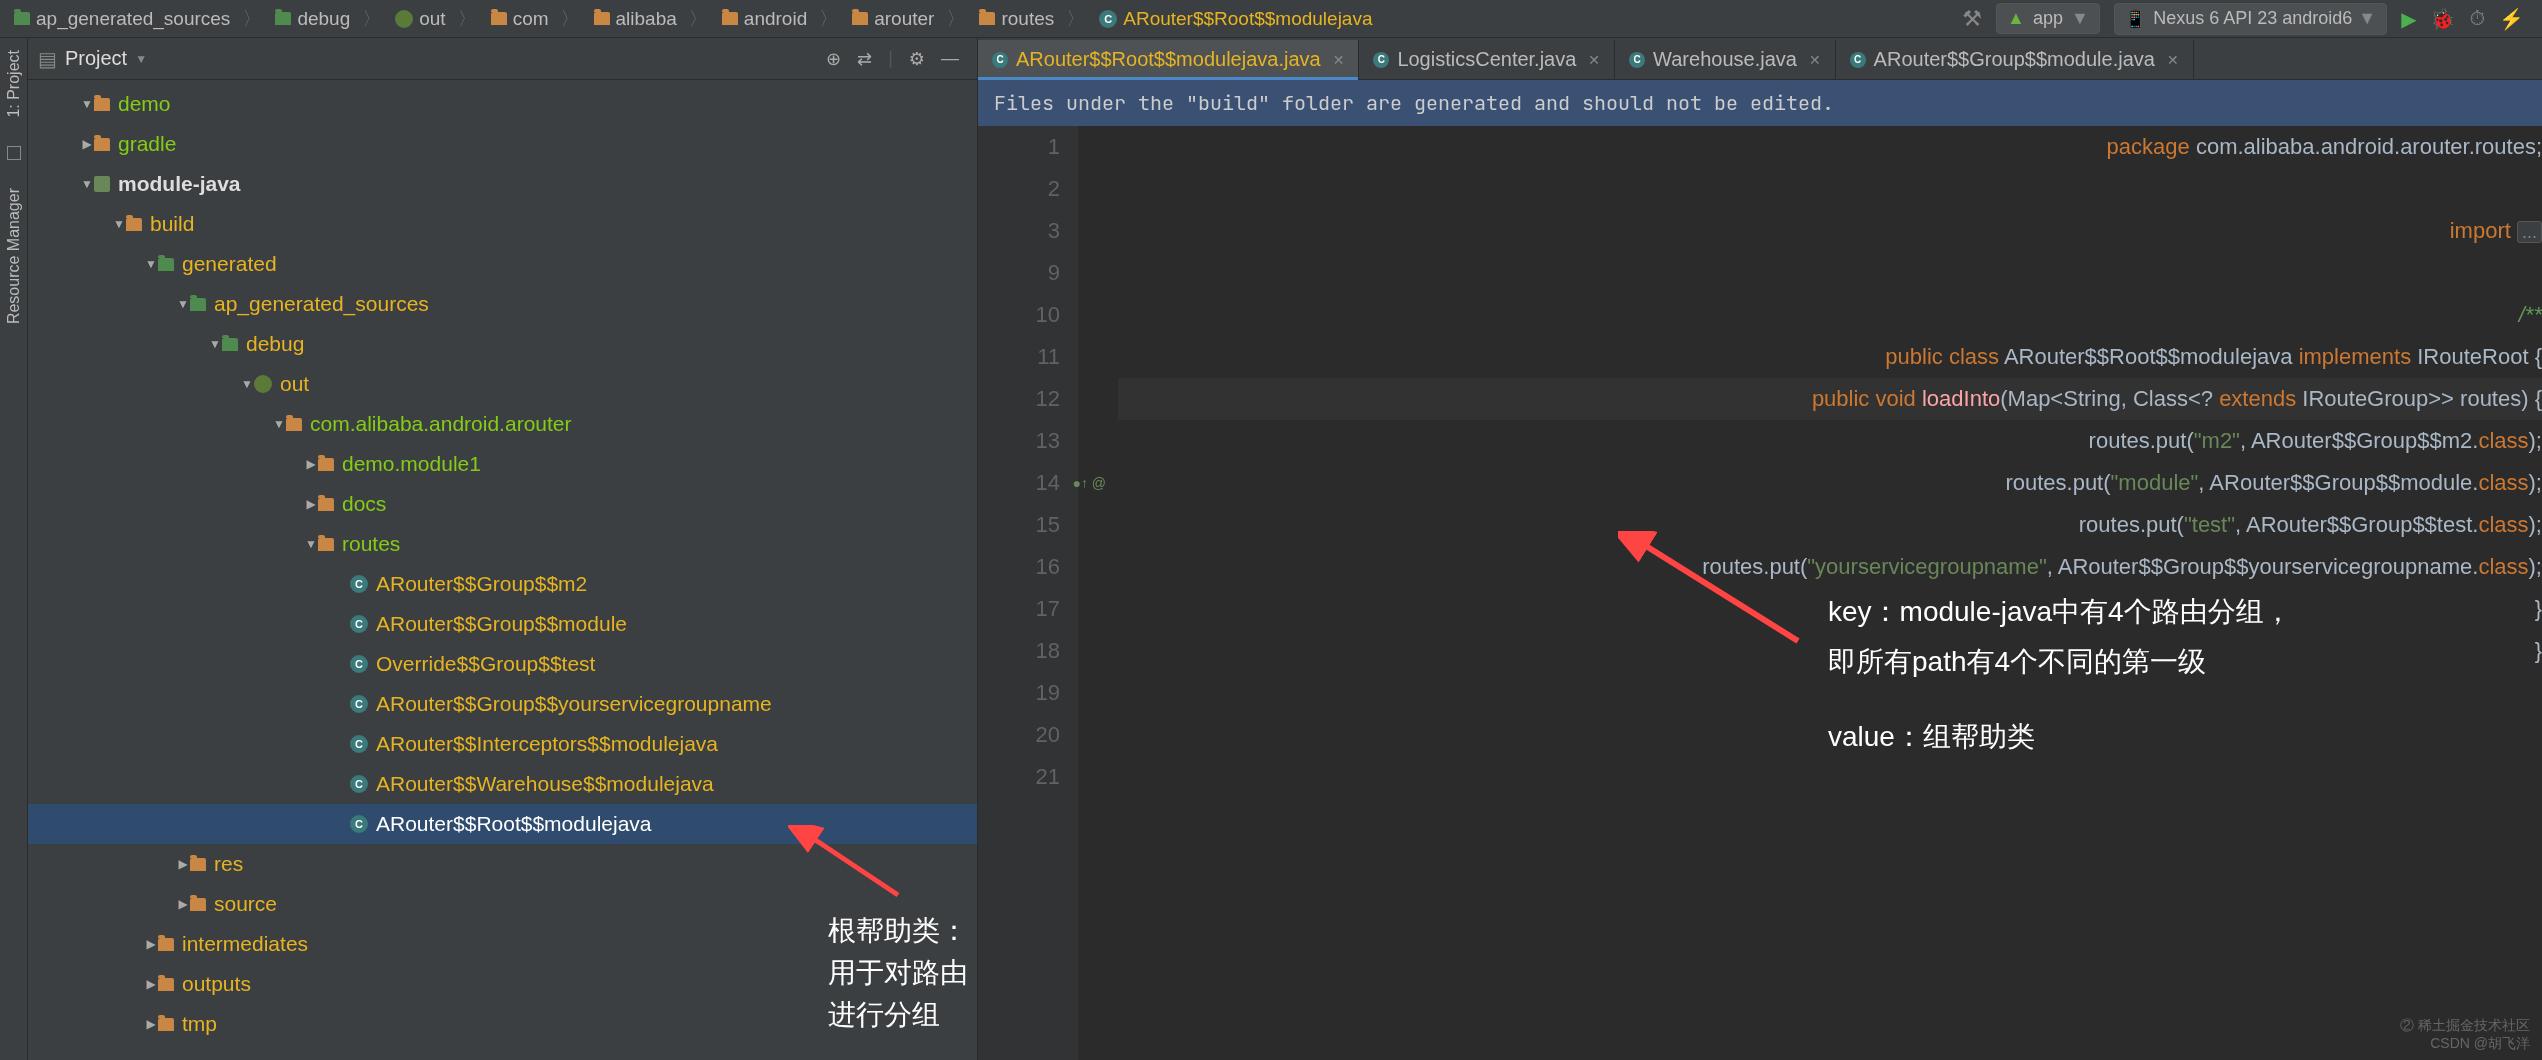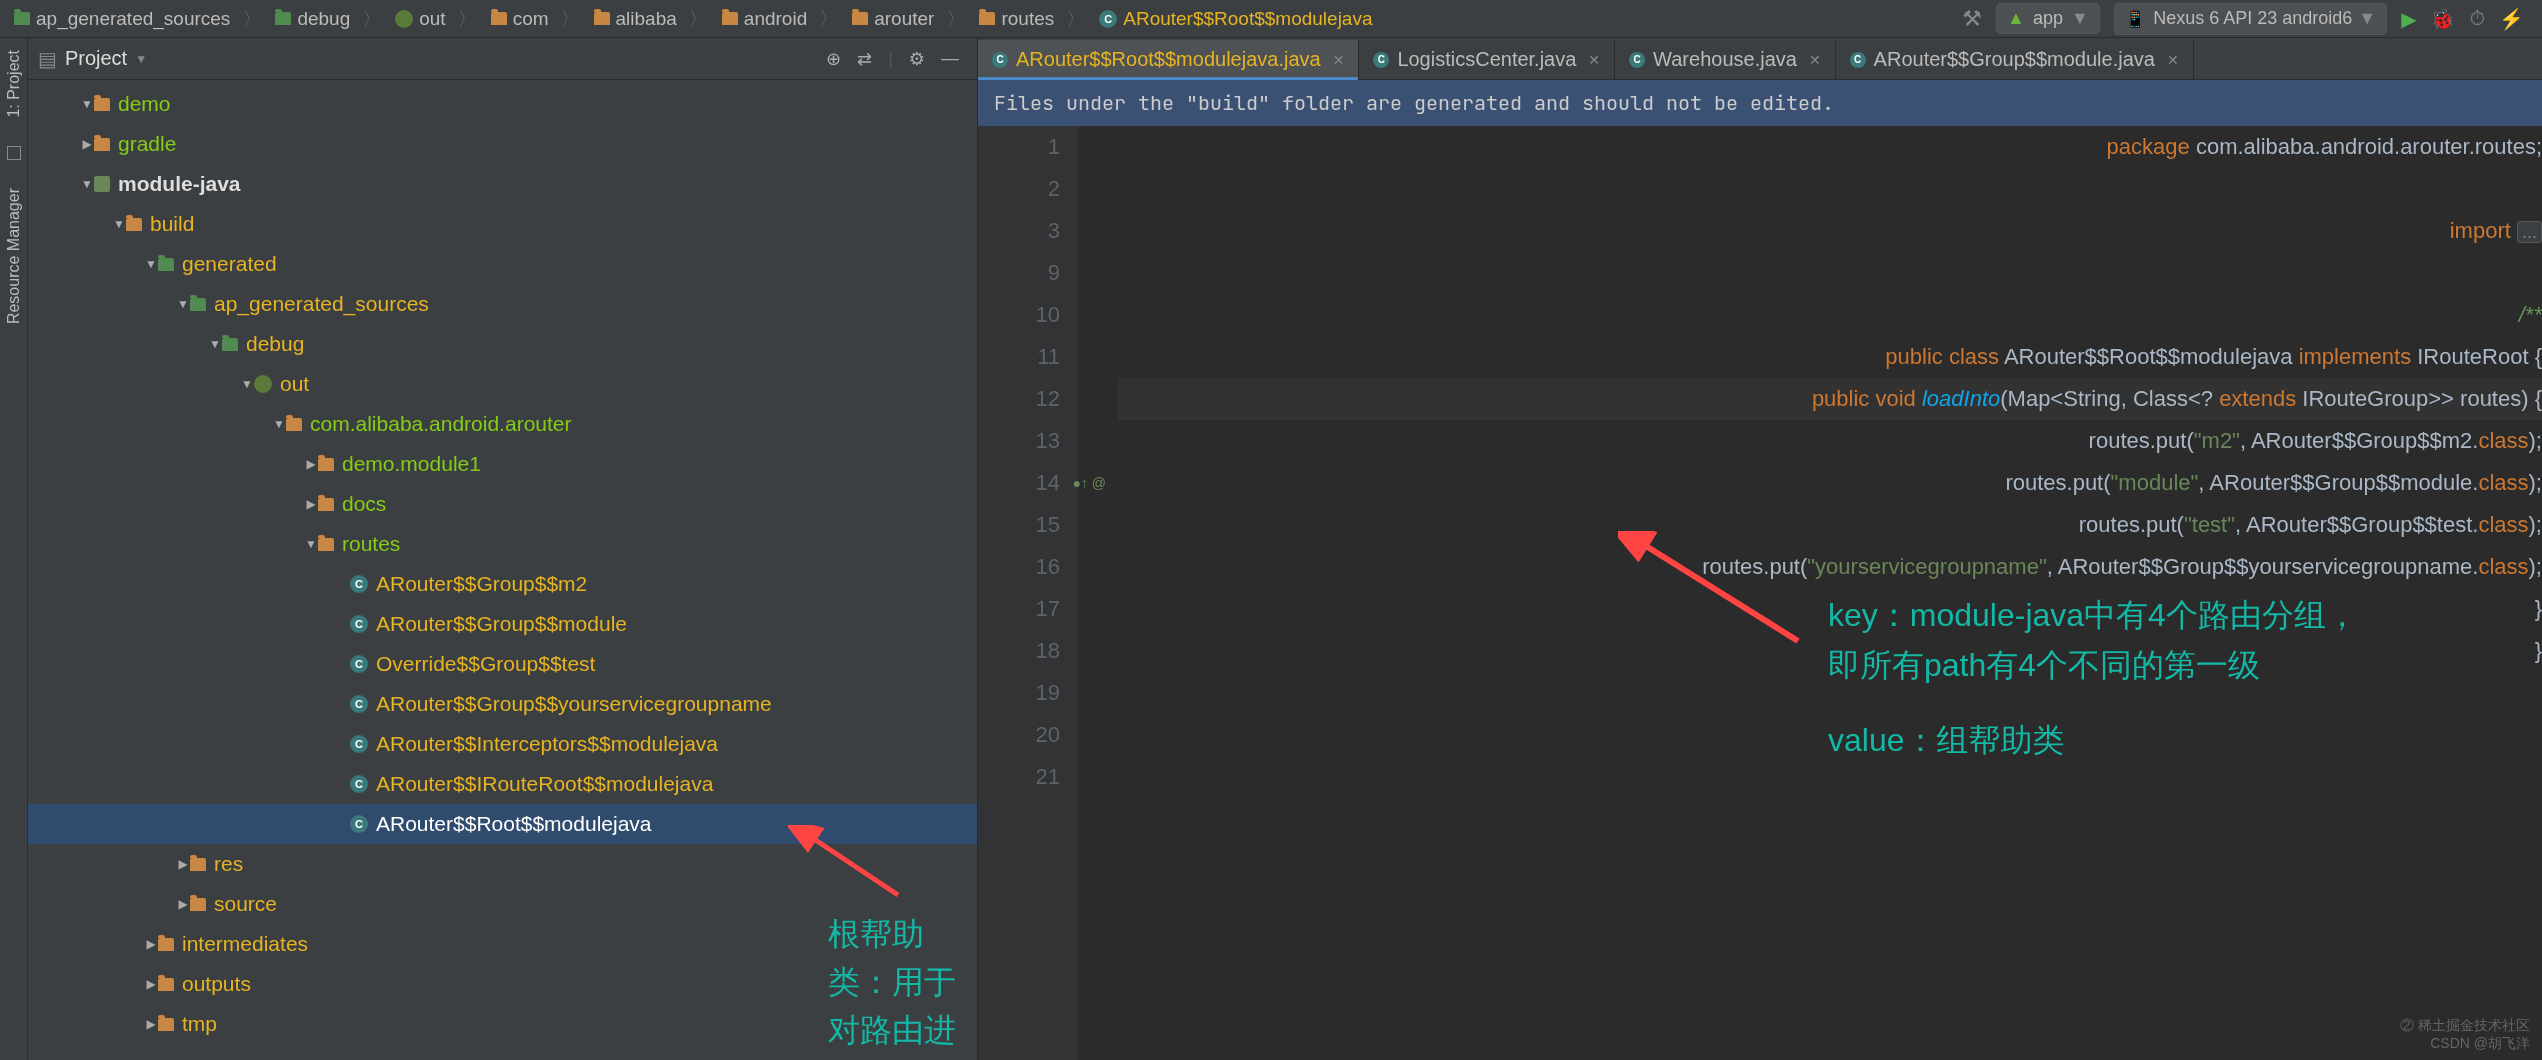--- a/index.html
+++ b/index.html
@@ -60,27 +60,27 @@
 .code { flex: 1; display: flex; font-family: "JetBrains Mono", Consolas, monospace; font-size: 22px; line-height: 42px; overflow: hidden; position: relative; }
 .gut { width: 100px; background: #313335; color: #606366; text-align: right; padding-right: 18px; position: relative; }
 .gutline { height: 42px; position: relative; }
 .gmark { position: absolute; right: -46px; top: 50%; transform: translateY(-50%); font-size: 14px; color: #6a8759; }
 .src { flex: 1; padding-left: 40px; color: #a9b7c6; position: relative; text-align: right; }
 .src .ln { height: 42px; white-space: pre; }
 .kw { color: #cc7832; }
 .str { color: #6a8759; }
 .cmt { color: #629755; font-style: italic; }
 .ann { color: #bbb529; }
-.fn { color: #0ea5e9; font-style: italic; }
+.fn { color: #fca5a5; }
 .cls { color: #a9b7c6; }
 .fold { color: #808080; background: #3c3f41; border: 1px solid #555; border-radius: 3px; padding: 0 4px; font-size: 18px; }
 .hlrow { background: #323232; }
 
 
-.annot { position: absolute; color: #14b8a6; font-size: 32px; pointer-events: none; line-height: 1.5; }
+.annot { position: absolute; color: #ffffff; font-size: 28px; pointer-events: none; line-height: 1.5; }
 .arrow-svg { position: absolute; pointer-events: none; }
 
 .watermark { position: absolute; right: 12px; bottom: 8px; color: #666; font-size: 14px; text-align: right; line-height: 1.3; }
 </style>
 </head>
 <body>
 
 <div class="root">
 
   <div class="topbar">
@@ -289,21 +289,21 @@
             <span class="ico">
               <span class="circ">C</span>
             </span>
             <span class="lbl hl">ARouter$$Interceptors$$modulejava</span>
           </div>
           <div class="trow" style="padding-left: 308px;">
             <span class="arrow"></span>
             <span class="ico">
               <span class="circ">C</span>
             </span>
-            <span class="lbl hl">ARouter$$IRouteRoot$$modulejava</span>
+            <span class="lbl hl">ARouter$$Warehouse$$modulejava</span>
           </div>
           <div class="trow sel" style="padding-left: 308px;">
             <span class="arrow"></span>
             <span class="ico">
               <span class="circ">C</span>
             </span>
             <span class="lbl">ARouter$$Root$$modulejava</span>
           </div>
           <div class="trow" style="padding-left: 148px;">
             <span class="arrow">▶</span>

